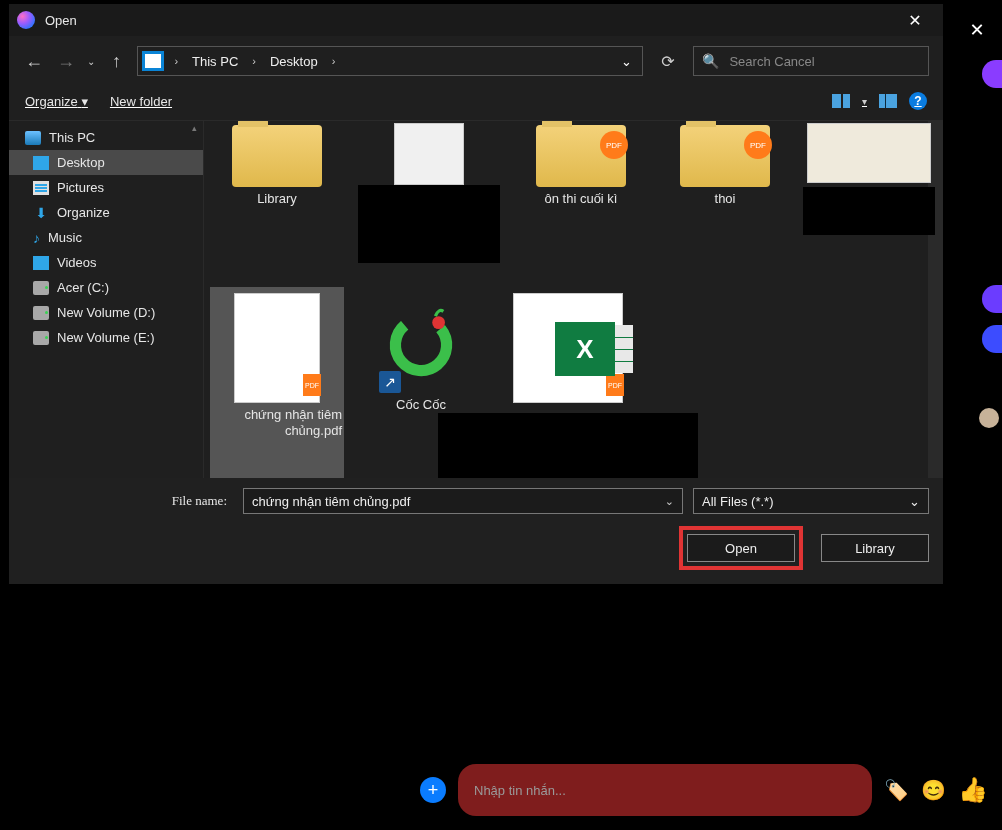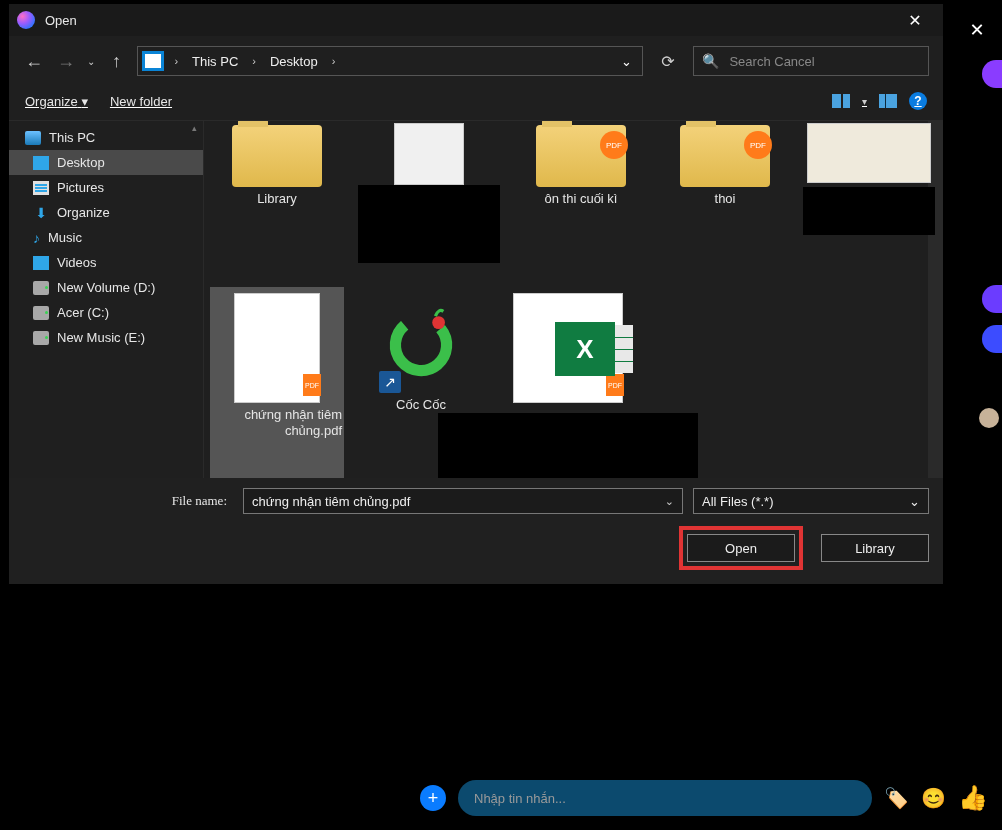--- a/index.html
+++ b/index.html
@@ -183,21 +183,21 @@
 .open-highlight{
   border:4px solid #e03434;padding:4px;
 }
 
 .msgbar{
   position:absolute;left:420px;bottom:14px;right:14px;
   display:flex;align-items:center;gap:12px;
 }
 .plus{width:26px;height:26px;border-radius:50%;background:#0a7cff;color:#fff;display:flex;align-items:center;justify-content:center;font-size:18px;}
 .msginput{
-  flex:1;height:36px;border-radius:18px;background:#0c4a6e;color:#9a9a9a;
+  flex:1;height:52px;border-radius:18px;background:#7f1d1d;color:#9a9a9a;
   padding:0 16px;display:flex;align-items:center;
 }
 .msgicon{color:#0a7cff;font-size:20px;}
 .like{color:#0a7cff;font-size:24px;}
 </style>
 </head>
 <body>
 
 <div class="app-close">
     <span>✕</span>
@@ -285,29 +285,29 @@
       <div class="tree-item">
           <span class="ic-mus">♪</span>
           <span>Music</span>
         </div>
       <div class="tree-item">
           <span class="ic ic-vid"></span>
           <span>Videos</span>
         </div>
       <div class="tree-item">
           <span class="ic ic-drive"></span>
+          <span>Acer (C:)</span>
+        </div>
+      <div class="tree-item">
+          <span class="ic ic-drive"></span>
           <span>New Volume (D:)</span>
         </div>
       <div class="tree-item">
           <span class="ic ic-drive"></span>
-          <span>Acer (C:)</span>
-        </div>
-      <div class="tree-item">
-          <span class="ic ic-drive"></span>
-          <span>New Music (E:)</span>
+          <span>New Volume (E:)</span>
         </div>
     </div>
 
     <div class="files">
       <div class="scroll"></div>
 
       <div class="frow" style="margin-top:0;">
         <div class="fitem">
           <div class="thumb folder"></div>
           <div class="flabel">Library</div>

